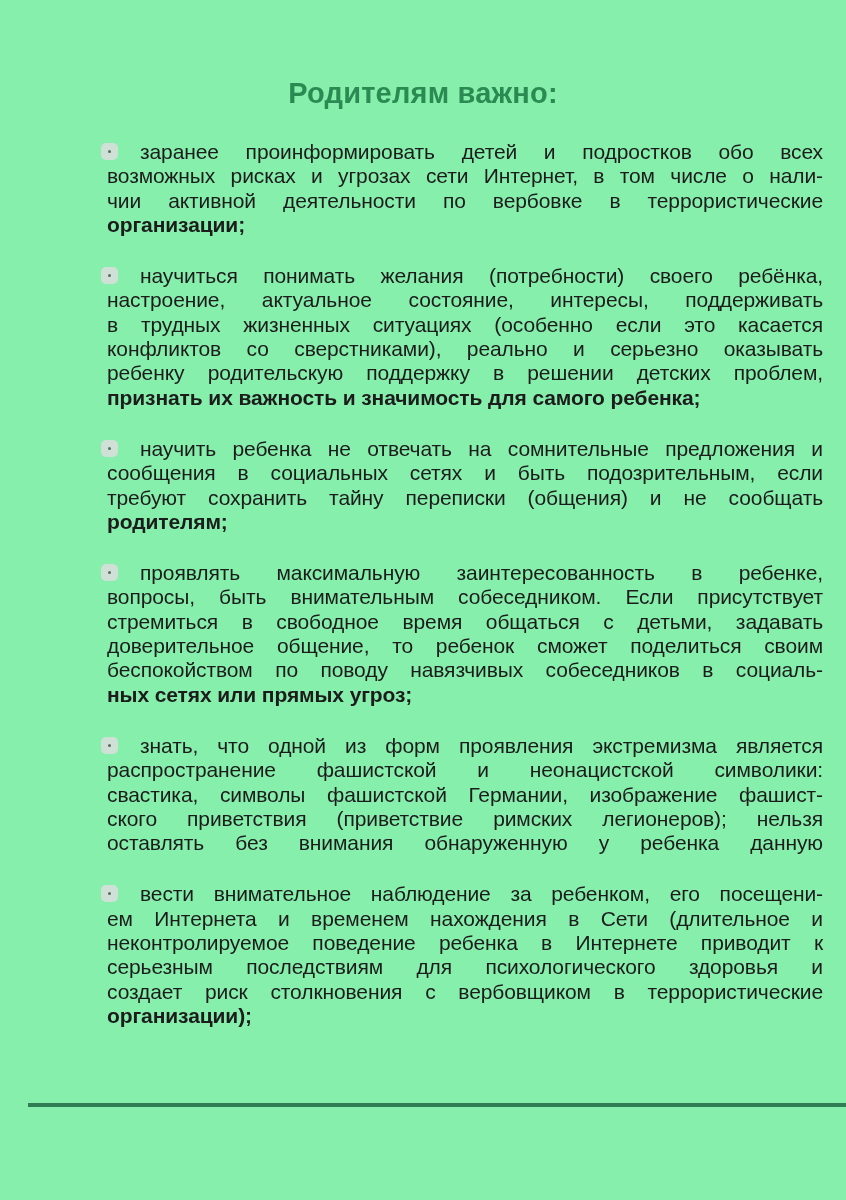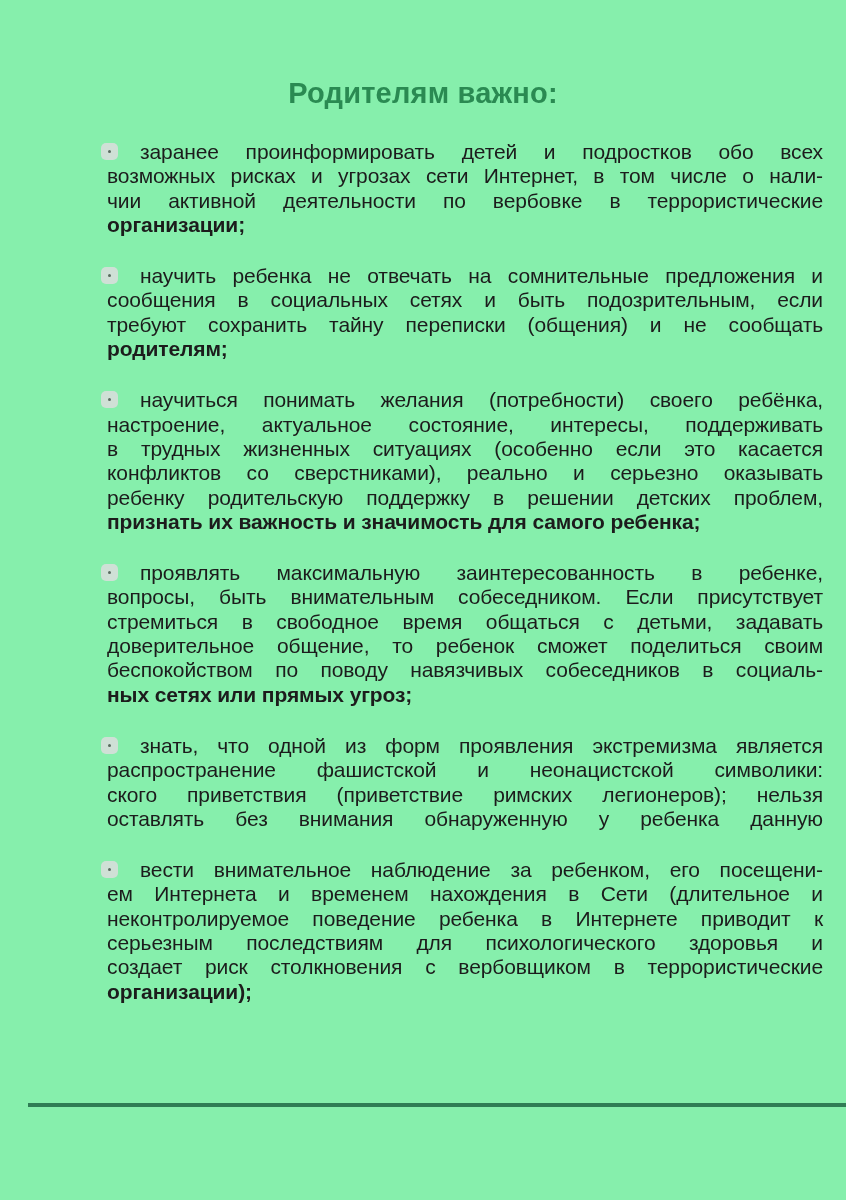--- a/index.html
+++ b/index.html
@@ -93,53 +93,54 @@
         </span>
         <div class="line first">заранее проинформировать детей и подростков обо всех</div>
         <div class="line">возможных рисках и угрозах сети Интернет, в том числе о нали-</div>
         <div class="line">чии активной деятельности по вербовке в террористические</div>
         <div class="line last">организации;</div>
       </div>
       <div class="item">
         <span class="bullet">
           <span class="dot"></span>
         </span>
-        <div class="line first">научить ребенка не отвечать на сомнительные предложения и</div>
-        <div class="line">сообщения в социальных сетях и быть подозрительным, если</div>
-        <div class="line">требуют сохранить тайну переписки (общения) и не сообщать</div>
-        <div class="line last">родителям;</div>
-      </div>
-      <div class="item">
-        <span class="bullet">
-          <span class="dot"></span>
-        </span>
         <div class="line first">научиться понимать желания (потребности) своего ребёнка,</div>
         <div class="line">настроение, актуальное состояние, интересы, поддерживать</div>
         <div class="line">в трудных жизненных ситуациях (особенно если это касается</div>
         <div class="line">конфликтов со сверстниками), реально и серьезно оказывать</div>
         <div class="line">ребенку родительскую поддержку в решении детских проблем,</div>
         <div class="line last">признать их важность и значимость для самого ребенка;</div>
+      </div>
+      <div class="item">
+        <span class="bullet">
+          <span class="dot"></span>
+        </span>
+        <div class="line first">научить ребенка не отвечать на сомнительные предложения и</div>
+        <div class="line">сообщения в социальных сетях и быть подозрительным, если</div>
+        <div class="line">требуют сохранить тайну переписки (общения) и не сообщать</div>
+        <div class="line last">родителям;</div>
       </div>
       <div class="item">
         <span class="bullet">
           <span class="dot"></span>
         </span>
         <div class="line first">проявлять максимальную заинтересованность в ребенке,</div>
         <div class="line">вопросы, быть внимательным собеседником. Если присутствует</div>
         <div class="line">стремиться в свободное время общаться с детьми, задавать</div>
         <div class="line">доверительное общение, то ребенок сможет поделиться своим</div>
         <div class="line">беспокойством по поводу навязчивых собеседников в социаль-</div>
         <div class="line last">ных сетях или прямых угроз;</div>
       </div>
       <div class="item">
         <span class="bullet">
           <span class="dot"></span>
         </span>
         <div class="line first">знать, что одной из форм проявления экстремизма является</div>
         <div class="line">распространение фашистской и неонацистской символики:</div>
+        <div class="line">свастика, символы фашистской Германии, изображение фашист-</div>
         <div class="line">ского приветствия (приветствие римских легионеров); нельзя</div>
         <div class="line">оставлять без внимания обнаруженную у ребенка данную</div>
       </div>
       <div class="item">
         <span class="bullet">
           <span class="dot"></span>
         </span>
         <div class="line first">вести внимательное наблюдение за ребенком, его посещени-</div>
         <div class="line">ем Интернета и временем нахождения в Сети (длительное и</div>
         <div class="line">неконтролируемое поведение ребенка в Интернете приводит к</div>

